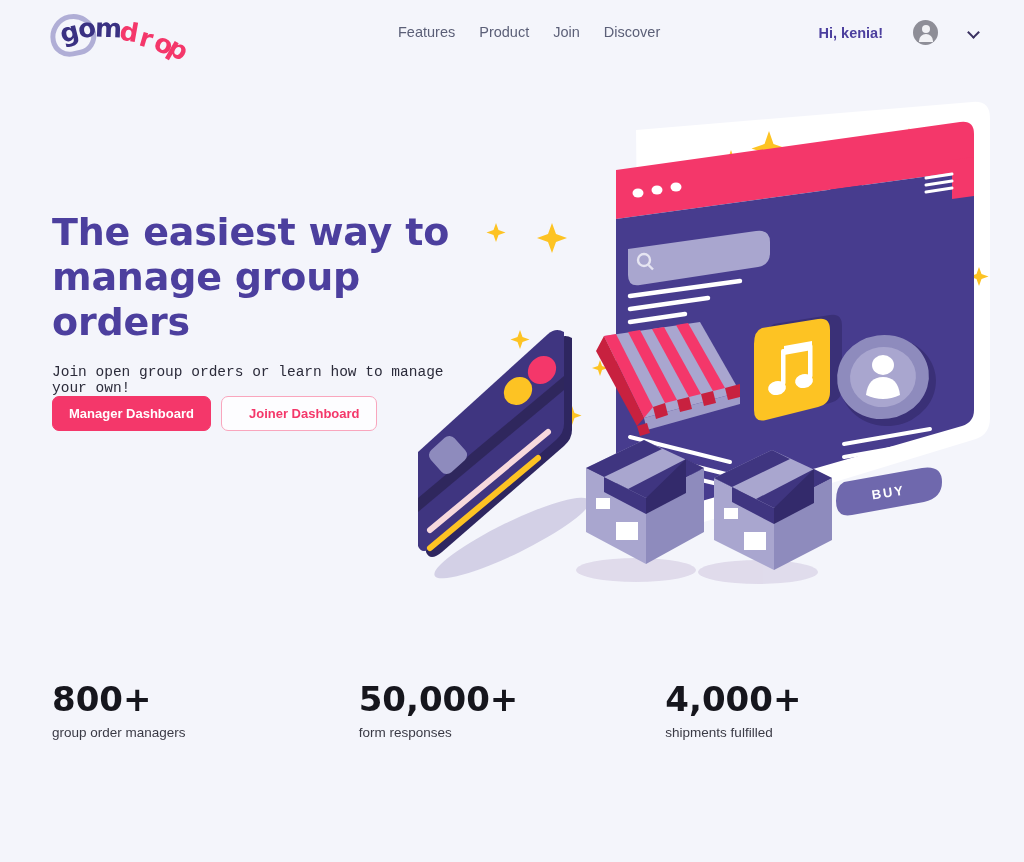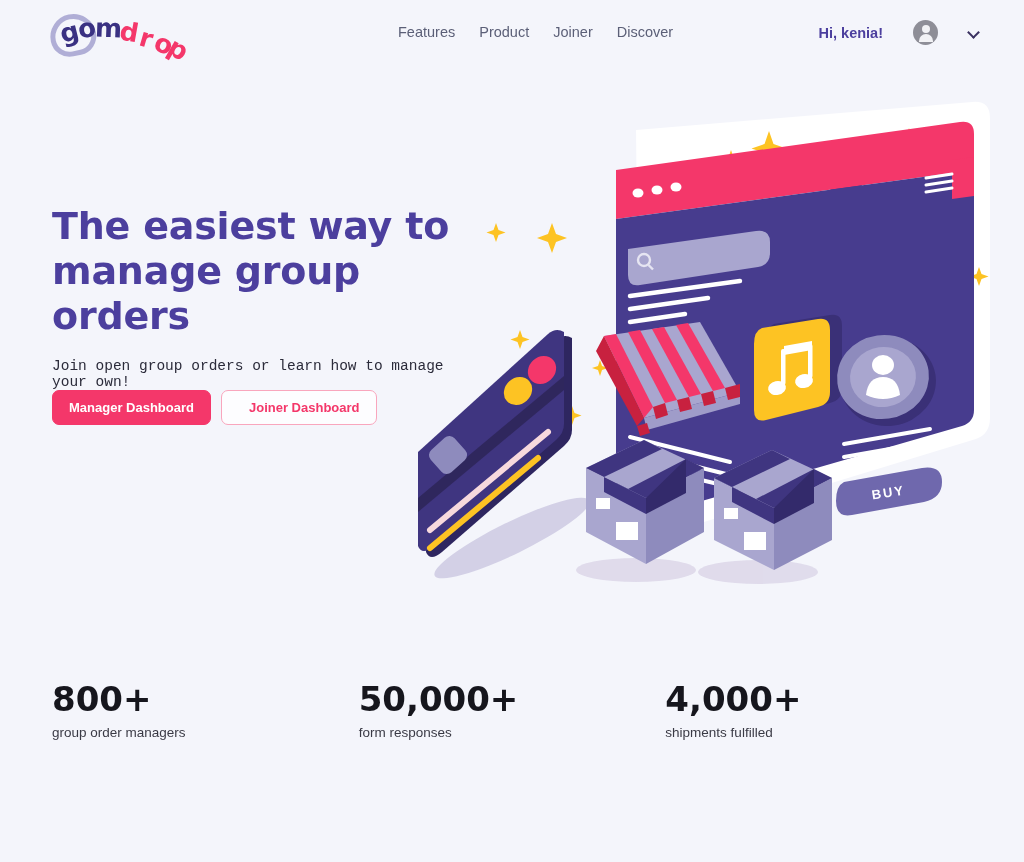--- a/index.html
+++ b/index.html
@@ -78,21 +78,21 @@
   }
   .chev { width: 12px; height: 12px; position: relative; }
   .chev::after {
     content: ""; position: absolute; left: 1px; top: 1px;
     width: 7px; height: 7px;
     border-right: 2px solid #3a3160; border-bottom: 2px solid #3a3160;
     transform: rotate(45deg);
   }
 
   
-  .hero-text { position: absolute; left: 52px; top: 204px; width: 420px; }
+  .hero-text { position: absolute; left: 52px; top: 210px; width: 420px; }
   .hero-title {
     color: #4c3f9e; font-weight: 700;
     font-size: 38px; line-height: 1.18; letter-spacing: -0.2px;
     font-family: "DejaVu Sans", sans-serif;
   }
   .hero-sub {
     margin-top: 20px; color: #2b2b3a; font-size: 14.5px;
     font-family: Liberation Mono, monospace;
   }
   .btn-row { display: flex; gap: 10px; }
@@ -136,21 +136,21 @@
         <span class="ld l3">d</span>
         <span class="ld l4">r</span>
         <span class="ld l5">o</span>
         <span class="ld l6">p</span>
       </div>
     </div>
 
     <nav class="nav">
       <a href="#">Features</a>
       <a href="#">Product</a>
-      <a href="#">Joiner</a>
+      <a href="#">Join</a>
       <a href="#">Discover</a>
     </nav>
 
     <div class="user-area">
       <span class="hi">Hi, kenia!</span>
       <span class="avatar">
         <span class="head"></span>
         <span class="body"></span>
       </span>
       <span class="chev"></span>

